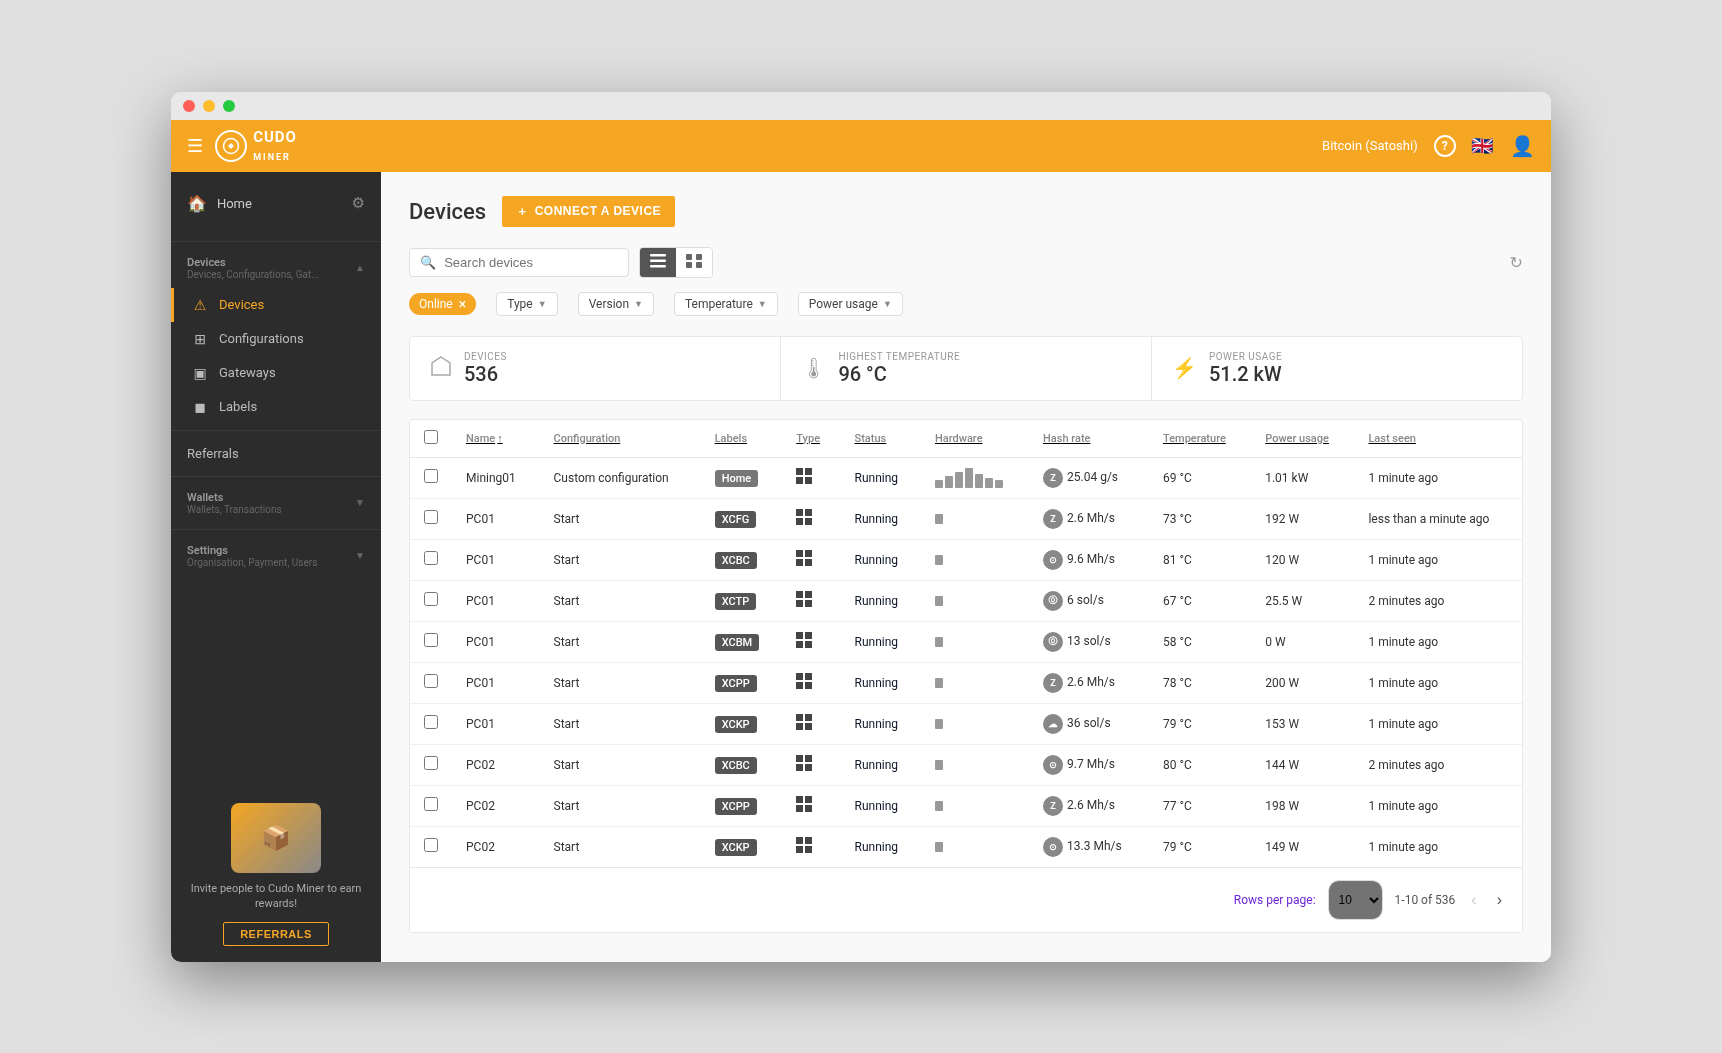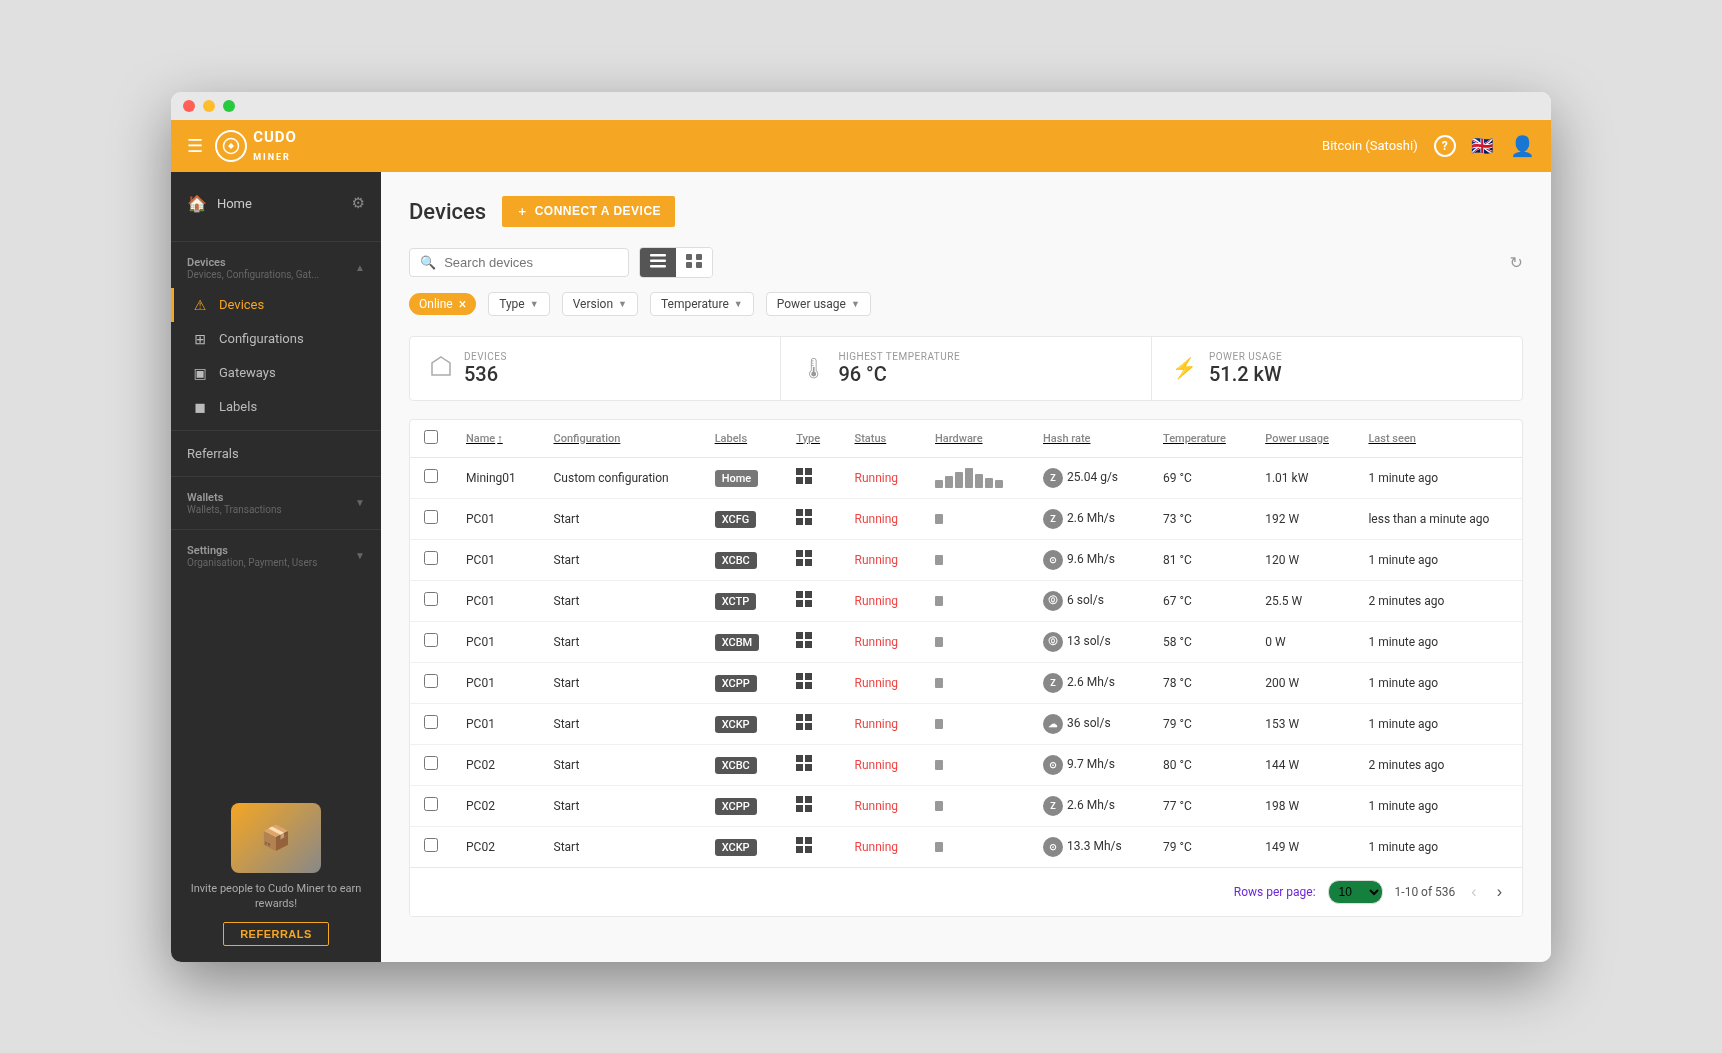--- a/index.html
+++ b/index.html
@@ -203,21 +203,21 @@
       color: #666;
     }
     .view-btn.active { background: #555; color: white; }
     .refresh-btn {
       margin-left: auto;
       background: none; border: none;
       color: #999; font-size: 16px; cursor: pointer;
     }
     
     .filter-row {
-      display: flex; align-items: center; gap: 12px;
+      display: flex; align-items: center; gap: 20px;
       margin-bottom: 20px;
     }
     .filter-tag {
       display: flex; align-items: center; gap: 6px;
       background: #f5a623;
       color: white;
       padding: 4px 10px;
       border-radius: 16px;
       font-size: 12px;
     }
@@ -277,21 +277,21 @@
     }
     td {
       padding: 10px 14px;
       border-bottom: 1px solid #f0f0f0;
       font-size: 12px;
       color: #333;
       white-space: nowrap;
     }
     tr:last-child td { border-bottom: none; }
     .checkbox { width: 14px; height: 14px; cursor: pointer; }
-    .status-running { color: #ef4444; font-size: 12px; }
+    .status-running { color: #0f172a; font-size: 12px; }
     .label-badge {
       background: #555;
       color: white;
       padding: 2px 7px;
       border-radius: 3px;
       font-size: 11px;
       font-weight: 500;
     }
     .type-icon { font-size: 14px; color: #444; }
     .hw-bars {
@@ -317,23 +317,23 @@
       display: flex; align-items: center; justify-content: flex-end;
       padding: 12px 16px;
       gap: 12px;
       border-top: 1px solid #e8e8e8;
       background: white;
     }
     .pagination-label { color: #6d28d9; font-size: 12px; }
     .rows-select {
       border: 1px solid #ddd;
       border-radius: 11px;
-      padding: 3px 6px;
+      padding: 11px 6px;
       font-size: 12px;
-      background: #15803d;
+      background: #737373;
       cursor: pointer;
     }
     .pagination-info { color: #555; font-size: 12px; text-align: center; }
     .pagination-btn {
       background: none; border: none;
       color: #555; font-size: 16px; cursor: pointer;
       padding: 2px 4px;
     }
     .pagination-btn:disabled { color: #ccc; }
     .name-sort { display: flex; align-items: center; }

